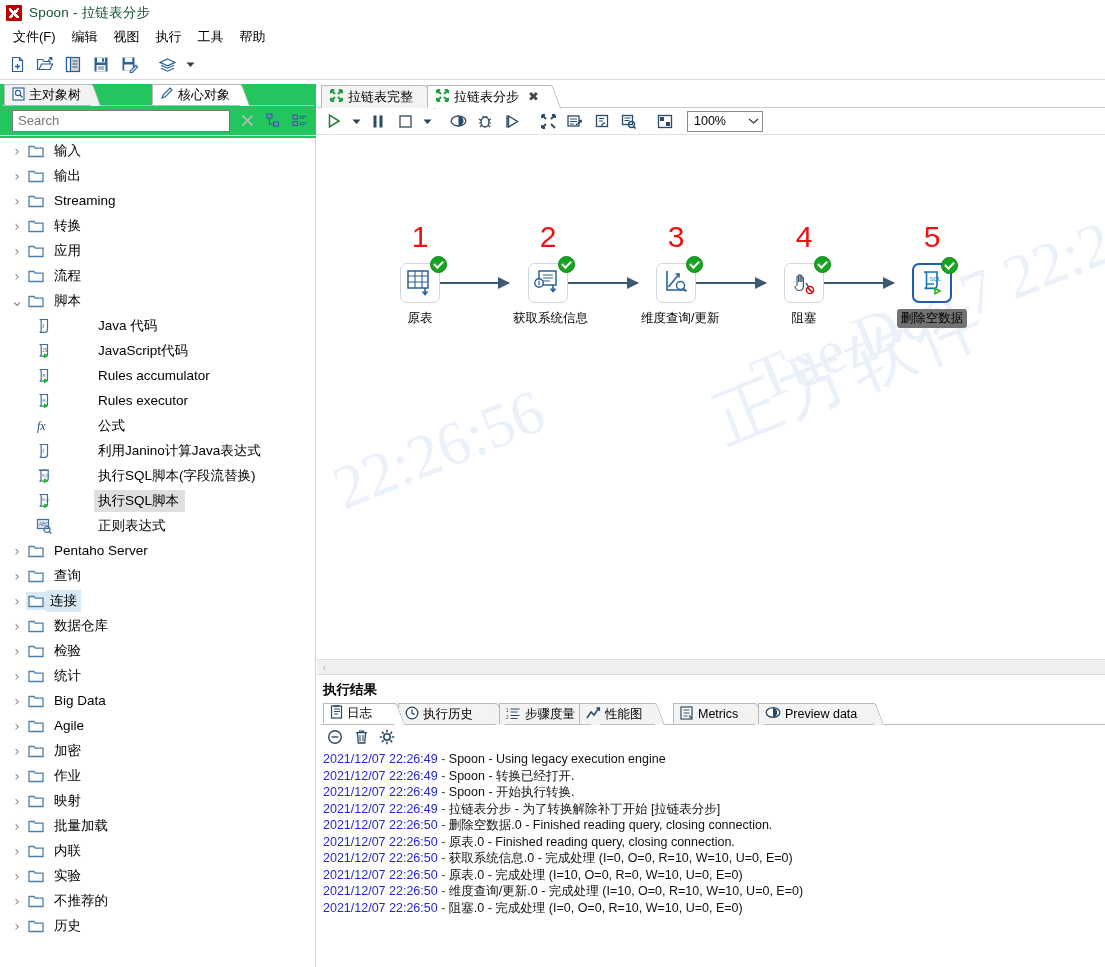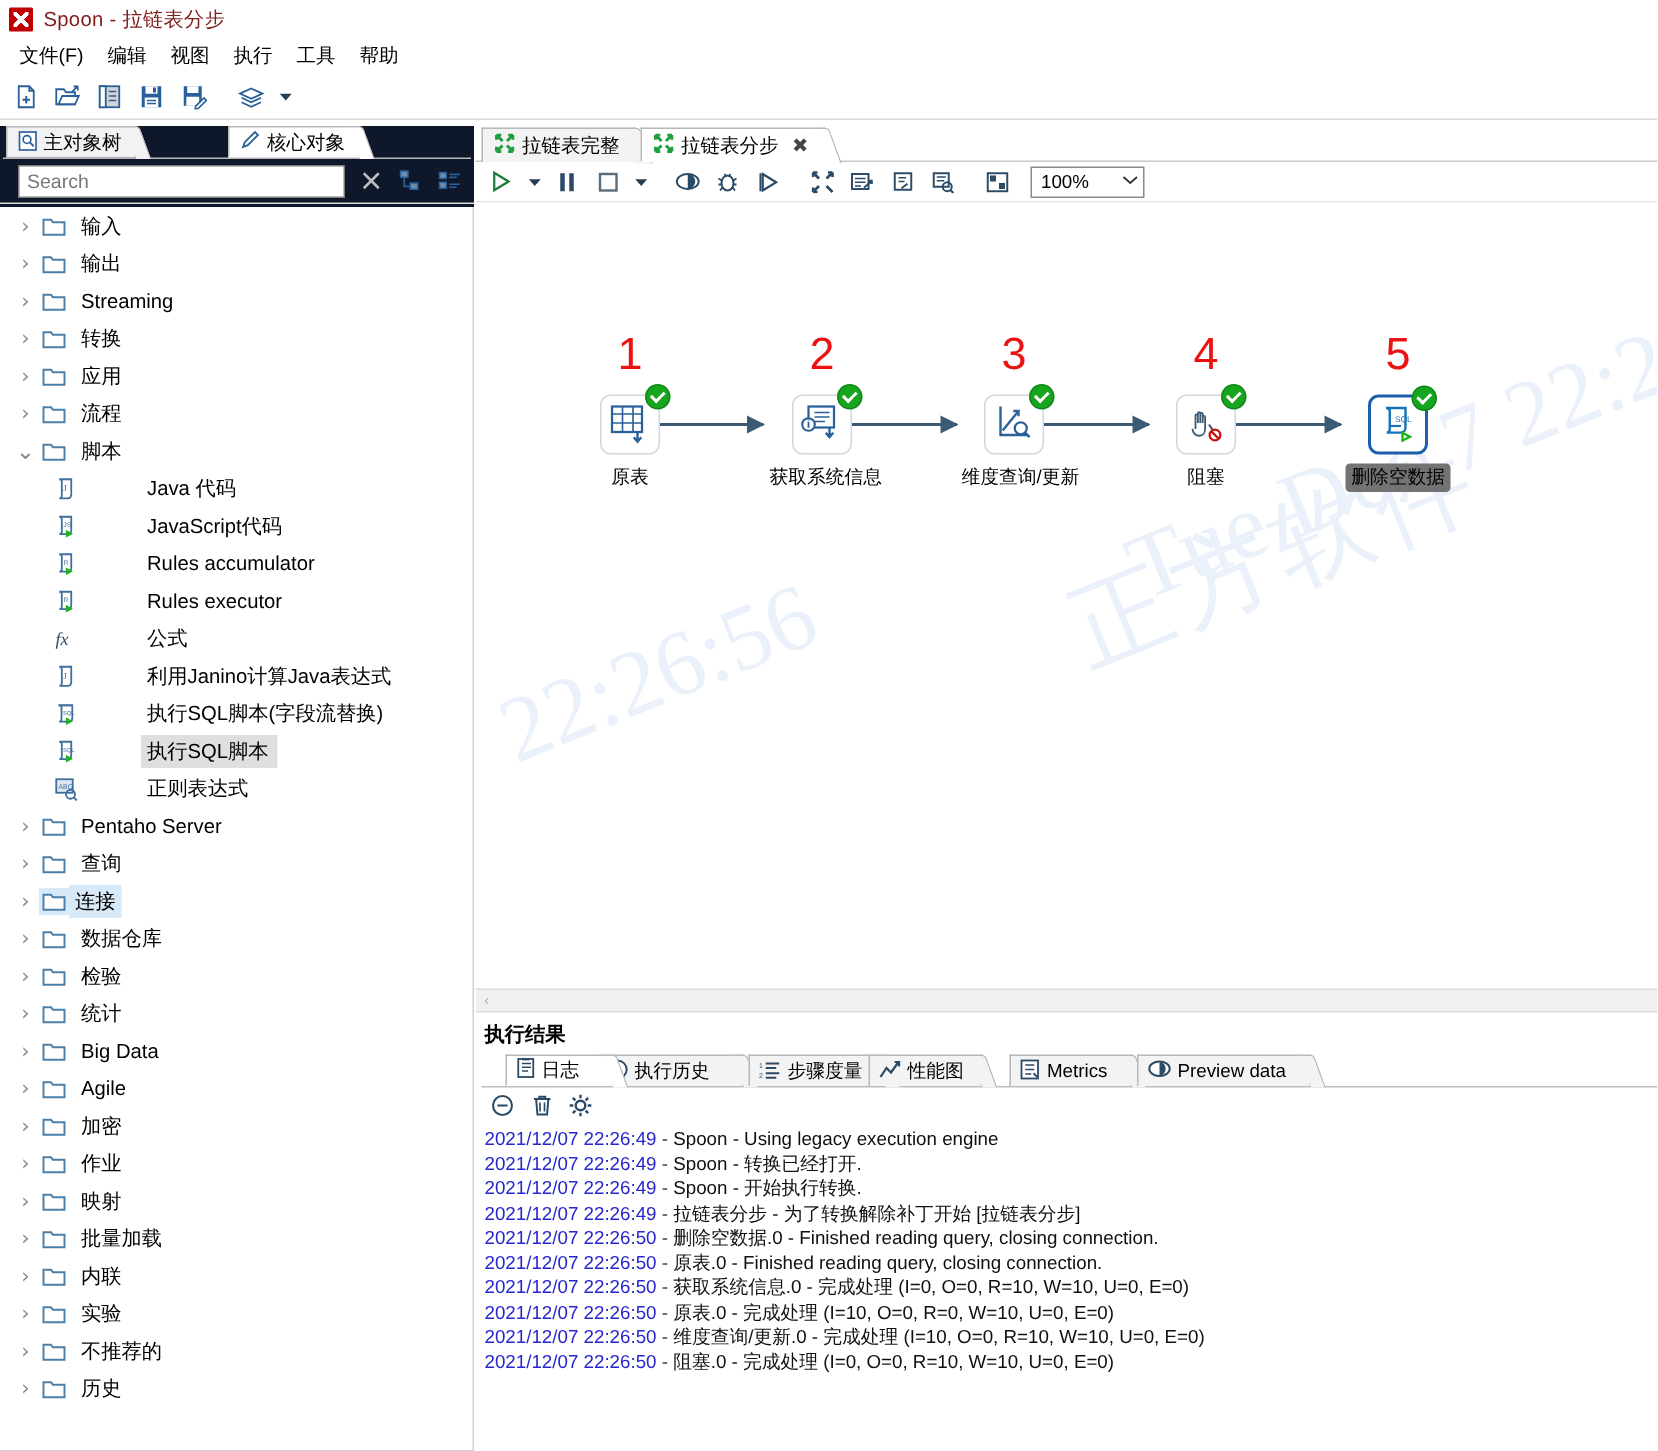--- a/index.html
+++ b/index.html
@@ -24,21 +24,21 @@
     width: 16px; height: 16px; background: #c00000; position: relative;
     margin-right: 7px; flex: none; border-radius: 1px;
   }
   .app-icon::before {
     content: ""; position: absolute; left: 3px; top: 3px; width: 10px; height: 10px;
     background:
       radial-gradient(circle at 50% 50%, #fff 0 2px, transparent 2px),
       linear-gradient(45deg, transparent 40%, #fff 40% 60%, transparent 60%),
       linear-gradient(-45deg, transparent 40%, #fff 40% 60%, transparent 60%);
   }
-  .title-text { font-size: 13.5px; color: #7f1d1d; letter-spacing: .2px; }
+  .title-text { font-size: 13.5px; color: #14532d; letter-spacing: .2px; }
 
   
   .menubar {
     position: absolute; left: 0; top: 26px; width: 1105px; height: 22px;
     display: flex; align-items: center; padding-left: 5px; gap: 0px;
   }
   .menu-item {
     padding: 2px 8px; font-size: 13px; color: #000; cursor: default; white-space: nowrap;
   }
 
@@ -52,21 +52,21 @@
     width: 26px; height: 24px; display: flex; align-items: center; justify-content: center;
     cursor: default;
   }
   .tbtn svg { display: block; }
   .tb-sep { width: 8px; }
   .caret-btn { width: 16px; height: 24px; display: flex; align-items: center; justify-content: center; }
 
   
   .left-panel {
     position: absolute; left: 0; top: 84px; width: 316px; height: 883px;
-    background: #0f172a;
+    background: #22c55e;
   }
   .tabstrip {
     position: relative; height: 22px; margin: 0 2px;
     border-bottom: 1px solid #b8b8b8;
   }
   .ltab {
     position: absolute; top: 0; height: 21px; display: flex; align-items: center;
     gap: 4px; padding: 0 9px 0 7px; font-size: 13px;
     border: 1px solid #b8b8b8; border-bottom: none; background: #f2f2f2;
     border-radius: 0;
@@ -834,21 +834,21 @@
 
       <div class="hscroll">
         <div class="ar">‹</div>
       </div>
     </div>
 
     <div class="results">
       <div class="results-title">执行结果</div>
 
       <div class="rtabstrip" id="rtabs">
-          <div class="rtab active" style="left: 16px; width: 72px;">
+          <div class="rtab active" style="left: 2px; width: 72px;">
             <span><svg width="13" height="14" viewBox="0 0 13 14">
                 <rect x="1.5" y="1" width="10" height="12" fill="#fff" stroke="#2a4a66" stroke-width="1.2"></rect>
                 <path d="M4 4h6M4 6.5h6M4 9h4" stroke="#2a4a66" stroke-width="1"></path>
                 <rect x="4" y="0.3" width="5" height="1.6" fill="#2a4a66"></rect>
               </svg></span>
             <span>日志</span>
             <span class="skew-r"></span>
           </div>
           <div class="rtab" style="left: 77px; width: 98px;">
             <span><svg width="14" height="14" viewBox="0 0 14 14">

